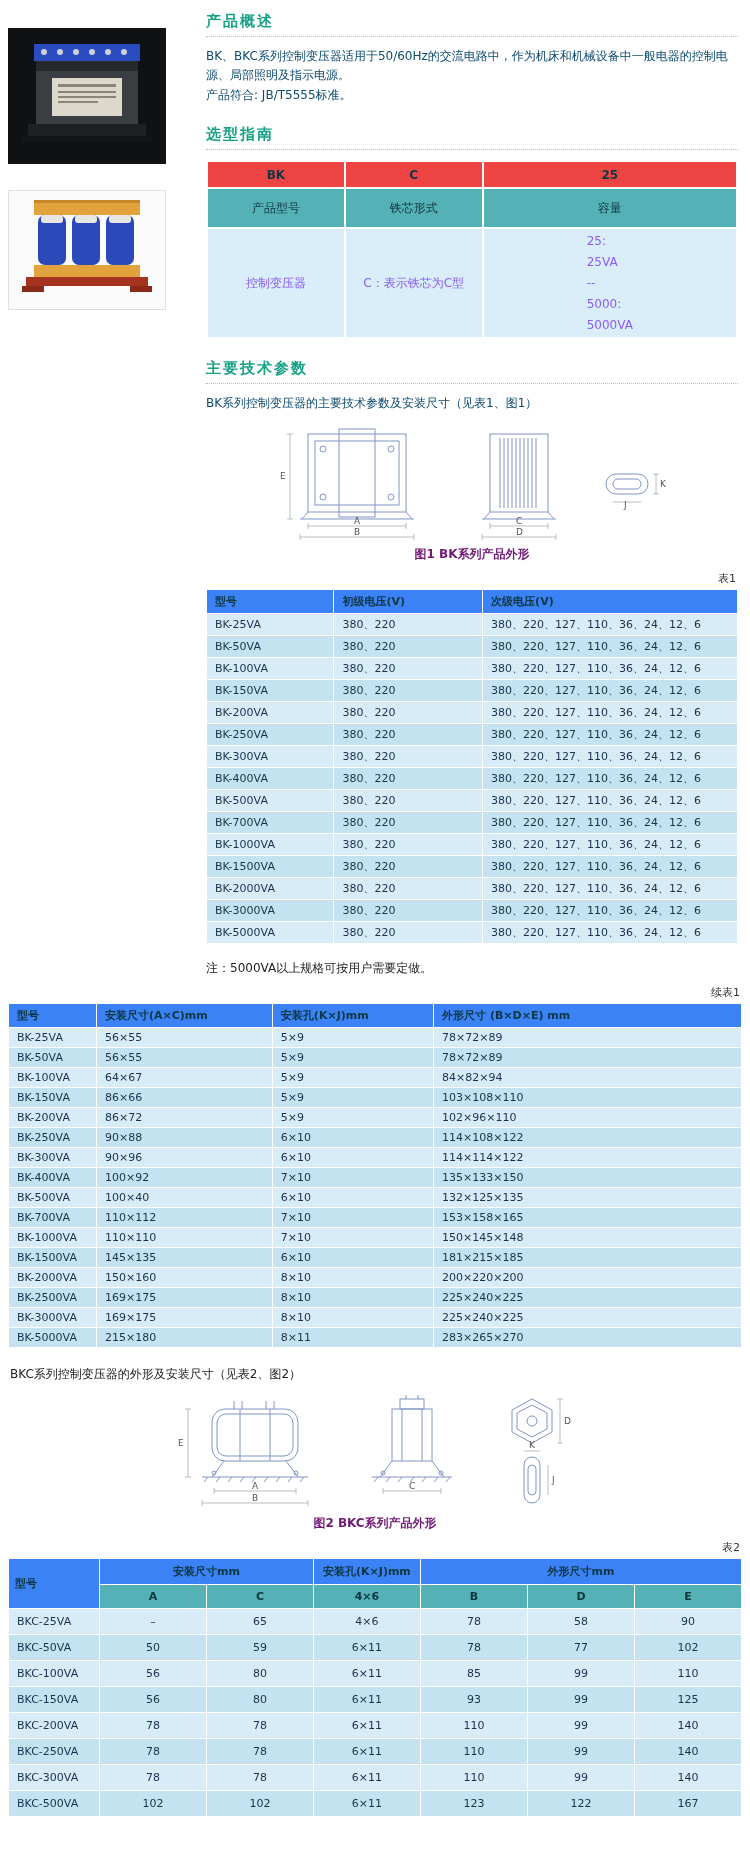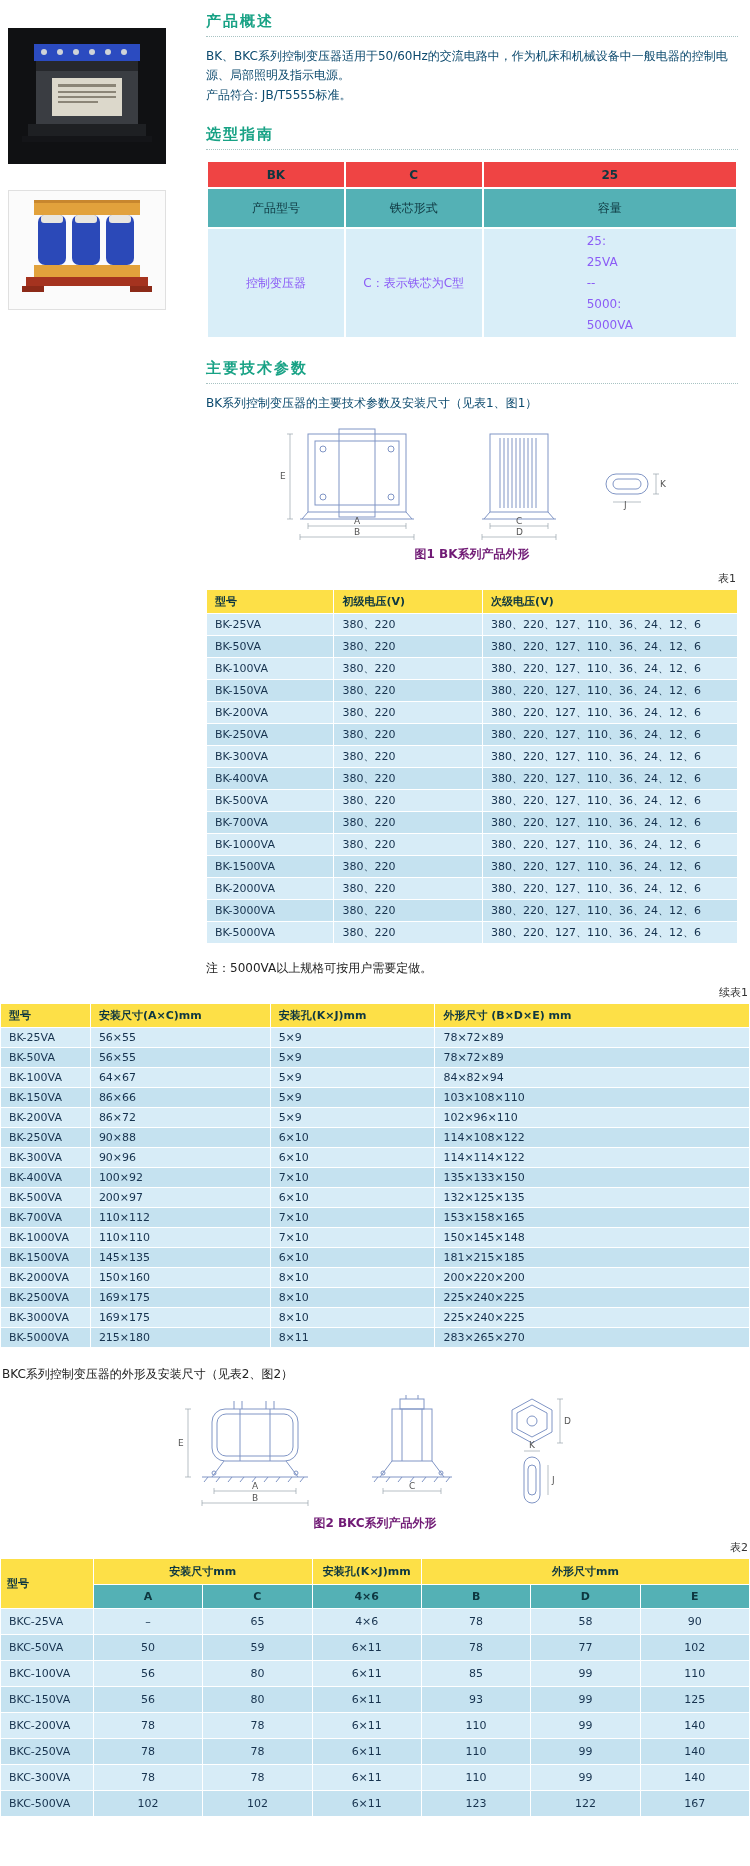--- a/index.html
+++ b/index.html
@@ -26,35 +26,35 @@
   
   .sel-table td { border:2px solid #fff; text-align:center; font-size:12px; }
   .sel-hdr td { background:#ef4444; color:#0e3740; font-weight:bold; height:27px; }
   .sel-sub td { background:#54b1b5; color:#0e3740; height:40px; }
   .sel-data td { background:#d9eef8; color:#8b5cf6; height:110px; vertical-align:middle; }
   .cap-inner { display:inline-block; text-align:left; line-height:1.75; }
 
   
   .data-table { font-size:11px; }
   .data-table th {
-    background:#fde047; color:#0e3740; font-weight:bold; text-align:left;
+    background:#3b82f6; color:#0e3740; font-weight:bold; text-align:left;
     padding:4px 8px; border:1px solid #fff;
   }
   .data-table td { padding:3px 8px; border:1px solid #fff; color:#16324e; }
   .data-table tbody tr:nth-child(odd) td { background:#d7ecf7; }
   .data-table tbody tr:nth-child(even) td { background:#c5e2f0; }
 
   .table-label { text-align:right; font-size:11px; color:#333; margin:8px 2px 3px; }
   .note { font-size:12px; color:#222; margin-top:16px; }
 
   .fig-row { display:flex; justify-content:center; align-items:center; gap:30px; margin:12px 0 2px; }
   .fig-caption { text-align:center; font-size:12px; font-weight:bold; color:#701a75; margin:4px 0 6px; }
   svg .dim { font-size:9px; fill:#555; font-family:"DejaVu Sans",sans-serif; }
 
-  .full { padding:0 0; }
+  .full { padding:0 8px; }
   .bkc-intro { font-size:12px; color:#222; margin:18px 0 0 2px; }
 
   
   .t2 th { text-align:center; padding:5px 6px; }
   .t2 .sub th { background:#54b1b5; }
   .t2 td { text-align:center; padding:6px 8px; }
   .t2 td.model { text-align:left; }
 </style>
 </head>
 <body>
@@ -384,21 +384,21 @@
             <td>114×114×122</td>
           </tr>
           <tr>
             <td>BK-400VA</td>
             <td>100×92</td>
             <td>7×10</td>
             <td>135×133×150</td>
           </tr>
           <tr>
             <td>BK-500VA</td>
-            <td>200×97</td>
+            <td>100×40</td>
             <td>6×10</td>
             <td>132×125×135</td>
           </tr>
           <tr>
             <td>BK-700VA</td>
             <td>110×112</td>
             <td>7×10</td>
             <td>153×158×165</td>
           </tr>
           <tr>

